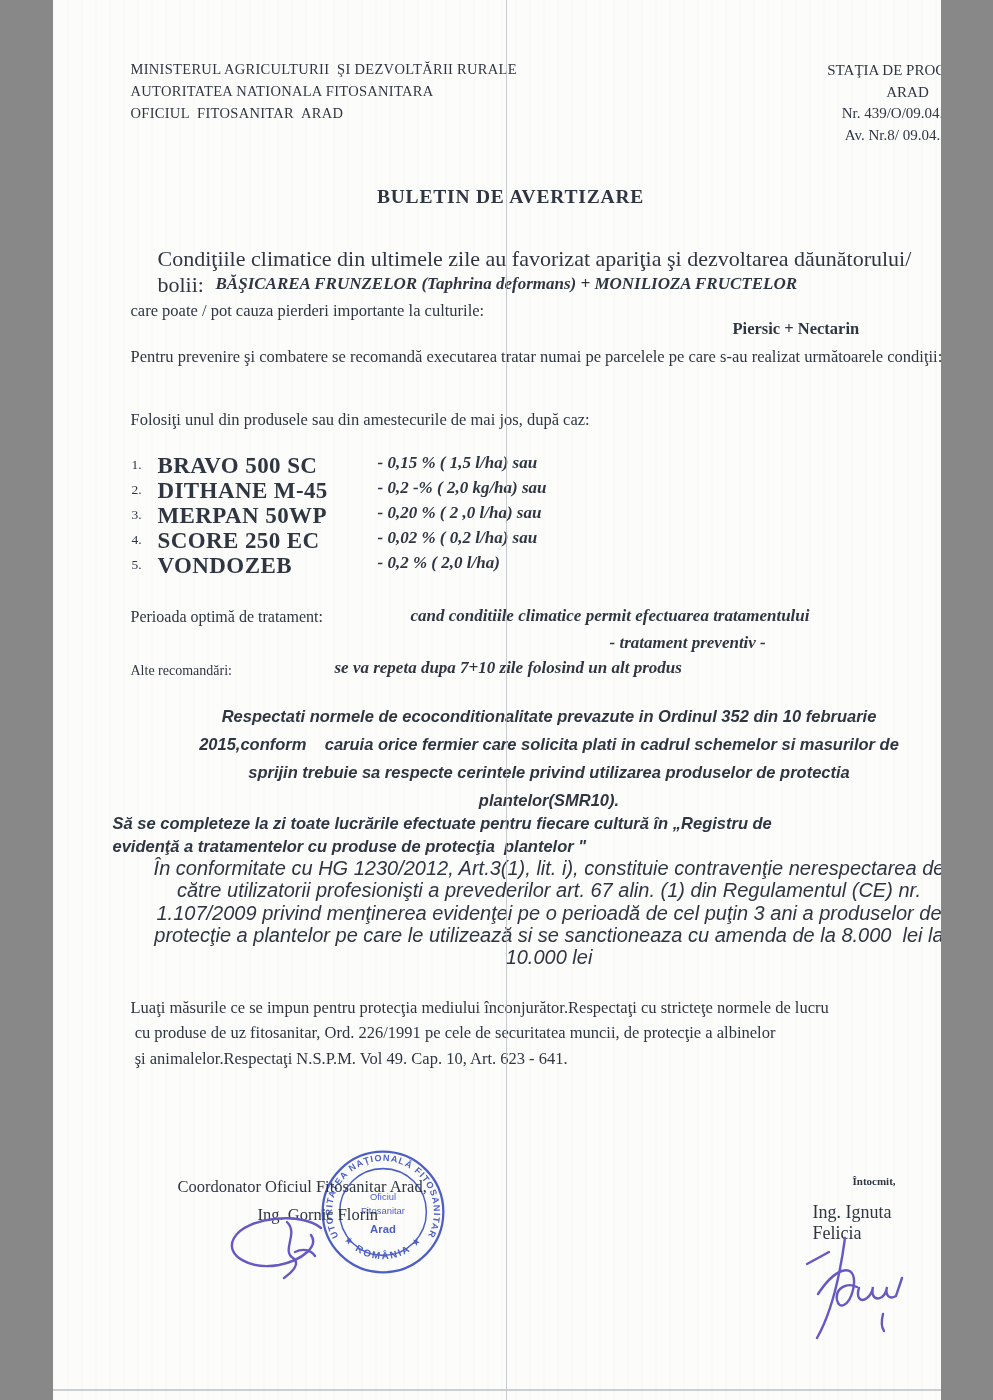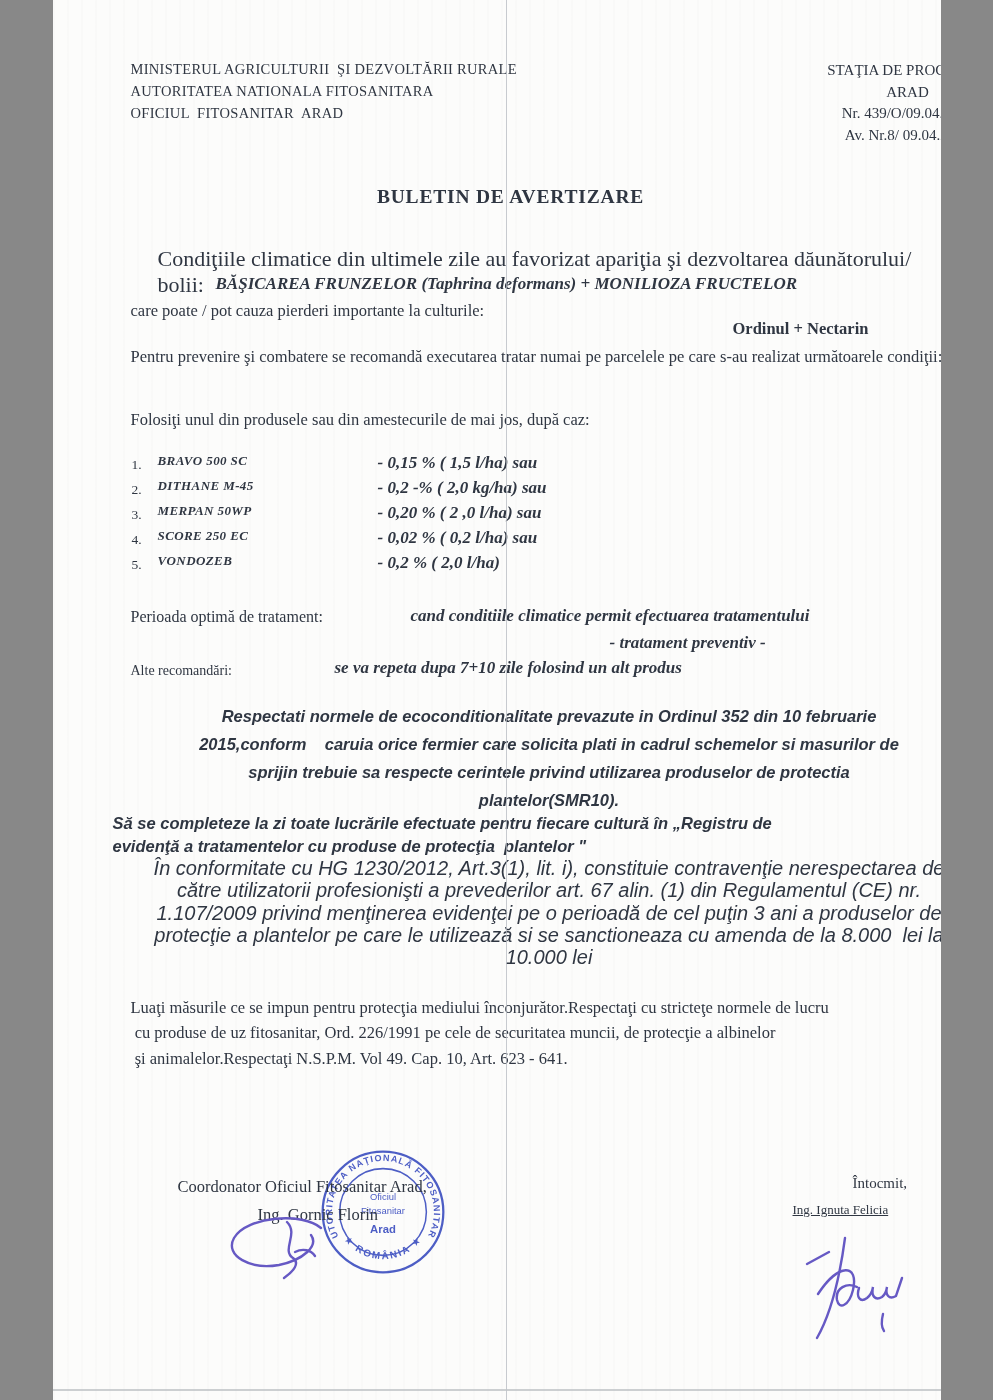--- a/index.html
+++ b/index.html
@@ -24,39 +24,39 @@
   .l1{left:78px;top:246px;font-size:22px;margin-left:27px;}
   .disease{left:163px;top:274px;font-size:17px;font-weight:bold;font-style:italic;}
   .l2{left:78px;top:301px;font-size:16.5px;}
   .crops{left:680px;top:319px;font-size:16.5px;font-weight:bold;}
   .l3{left:78px;top:345px;width:830px;font-size:16.5px;line-height:23px;}
   .l4{left:78px;top:410px;font-size:16.5px;}
   
   .plist{left:0;top:453px;width:100%;}
   .prow{position:absolute;left:0;width:100%;height:25px;}
   .pno{position:absolute;left:79px;top:4px;font-size:13.5px;}
-  .pname{position:absolute;left:105px;top:0;font-size:13px;font-weight:bold;font-style:italic;letter-spacing:.4px;}
+  .pname{position:absolute;left:105px;top:0;font-size:23px;font-weight:bold;letter-spacing:.4px;}
   .pdose{position:absolute;left:325px;top:0;font-size:17px;font-weight:bold;font-style:italic;}
   
   .period-label{left:78px;top:608px;font-size:16px;}
   .period-value{left:358px;top:606px;font-size:17px;font-weight:bold;font-style:italic;}
   .period-value2{left:557px;top:633px;font-size:17px;font-weight:bold;font-style:italic;}
   .other-label{left:78px;top:663px;font-size:14px;}
   .other-value{left:282px;top:658px;font-size:17px;font-weight:bold;font-style:italic;}
   
   .eco{left:60px;top:702px;width:873px;text-align:center;font-weight:bold;font-style:italic;font-size:16.5px;line-height:28px;}
   .registry{left:60px;top:812px;width:873px;text-align:left;font-weight:bold;font-style:italic;font-size:16.5px;line-height:22.5px;}
   .hg{left:60px;top:857px;width:873px;text-align:center;font-style:italic;font-size:20px;line-height:22.3px;}
   
   .safety{left:78px;top:995px;width:850px;font-size:16.5px;line-height:25.3px;}
   
   .coord-role{left:125px;top:1177px;font-size:16.5px;z-index:3;}
   .coord-name{left:205px;top:1205px;font-size:16.5px;z-index:3;}
-  .issuer-role{left:800px;top:1175px;font-size:15px;}
-  .issuer-name{left:740px;top:1202px;font-size:13px;text-decoration:underline;}
+  .issuer-role{left:800px;top:1175px;font-size:11px;font-weight:bold;}
+  .issuer-name{left:760px;top:1202px;font-size:18px;}
   .stamp{left:264px;top:1146px;width:132px;height:132px;z-index:2;opacity:.92;}
   .sig-left{left:172px;top:1208px;width:120px;height:72px;z-index:4;}
   .sig-right{left:748px;top:1232px;width:130px;height:112px;}
   
   .fold-v{left:453px;top:0;width:1.5px;height:1400px;background:#b6bac0;opacity:.75;z-index:6;}
   .fold-h{left:0;top:1389px;width:993px;height:1.5px;background:#bfc3c7;opacity:.8;z-index:6;}
   .streak{left:966px;top:0;width:1.5px;height:1400px;background:#e2e5e8;z-index:6;}
 </style>
 </head>
 <body>
@@ -74,21 +74,21 @@
     <div>ARAD</div>
     <div>Nr. 439/O/09.04.2019</div>
     <div>Av. Nr.8/ 09.04.2019</div>
   </div>
 
   <div class="abs title">BULETIN DE AVERTIZARE</div>
 
   <div class="abs l1">Condiţiile climatice din ultimele zile au favorizat apariţia şi dezvoltarea dăunătorului/ bolii:</div>
   <div class="abs disease">BĂŞICAREA FRUNZELOR (Taphrina deformans) + MONILIOZA FRUCTELOR</div>
   <div class="abs l2">care poate / pot cauza pierderi importante la culturile:</div>
-  <div class="abs crops">Ordinul + Nectarin</div>
+  <div class="abs crops">Piersic + Nectarin</div>
   <div class="abs l3">Pentru prevenire şi combatere se recomandă executarea tratar numai pe parcelele pe care s-au realizat următoarele condiţii:</div>
   <div class="abs l4">Folosiţi unul din produsele sau din amestecurile de mai jos, după caz:</div>
 
   <div class="abs plist">
     <div class="prow" style="top:0px">
       <span class="pno">1.</span>
       <span class="pname">BRAVO 500 SC</span>
       <span class="pdose">- 0,15 % ( 1,5 l/ha) sau</span>
     </div>
     <div class="prow" style="top:25px">

